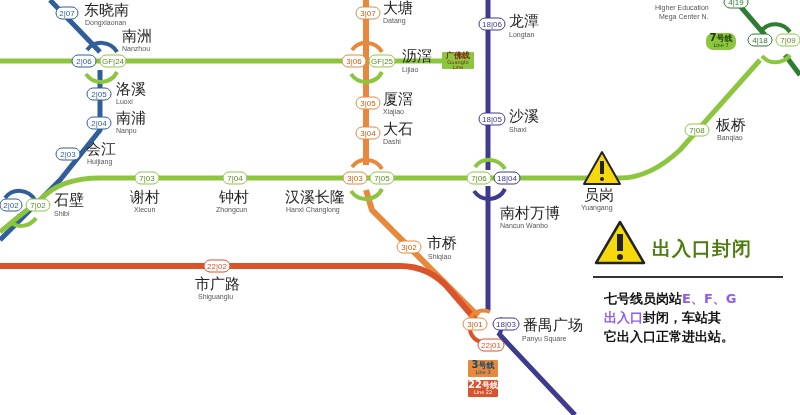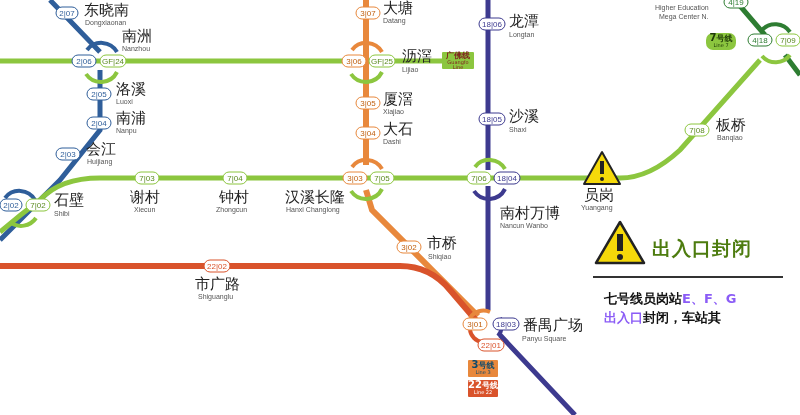--- a/index.html
+++ b/index.html
@@ -261,13 +261,14 @@
 <div class="badge" style="left:468px;top:380px;width:30px;height:17px;background:#d9532b;color:#ffffff;">
   <span class="b1"><span>22</span><span style="font-size:8px;">号线</span></span>
   <span class="b2">Line 22</span>
 </div>
 
 <div class="notice-title">出入口封闭</div>
 <div class="notice-rule"></div>
 <div class="notice-body">
   <span>七号线员岗站</span><span class="red">E、F、G</span><br>
   <span class="red">出入口</span><span>封闭，车站其</span><br>
+  <span>它出入口正常进出站。</span>
 </div>
 
 </body></html>

